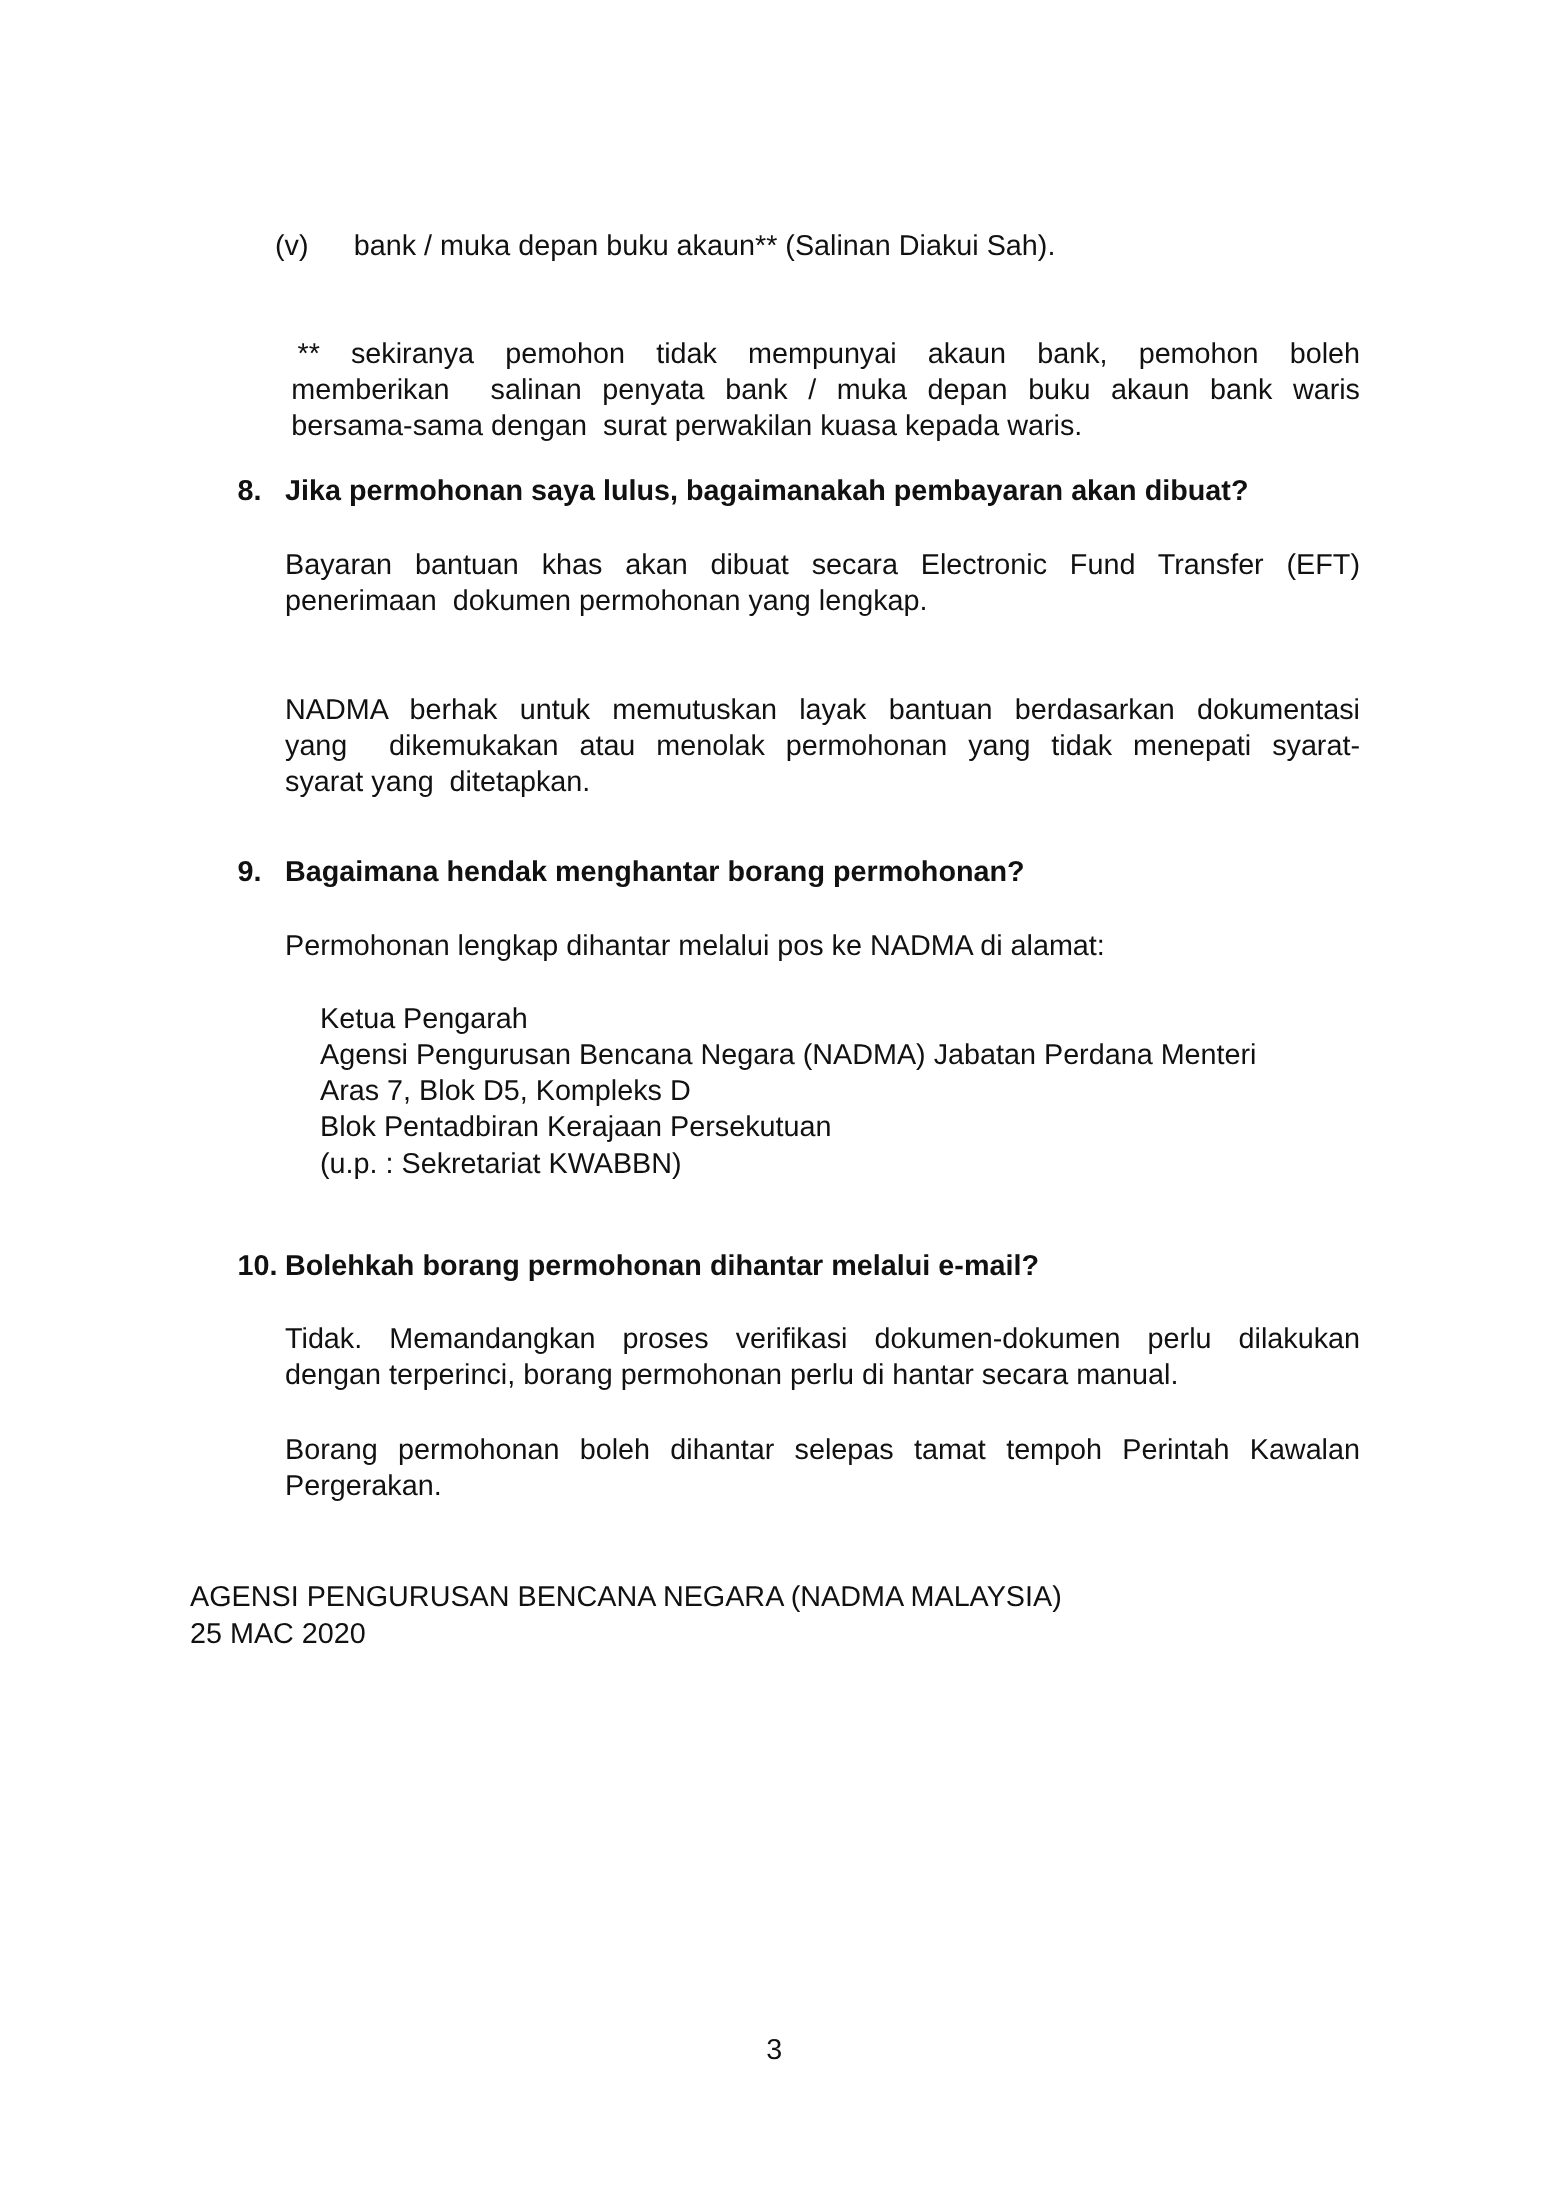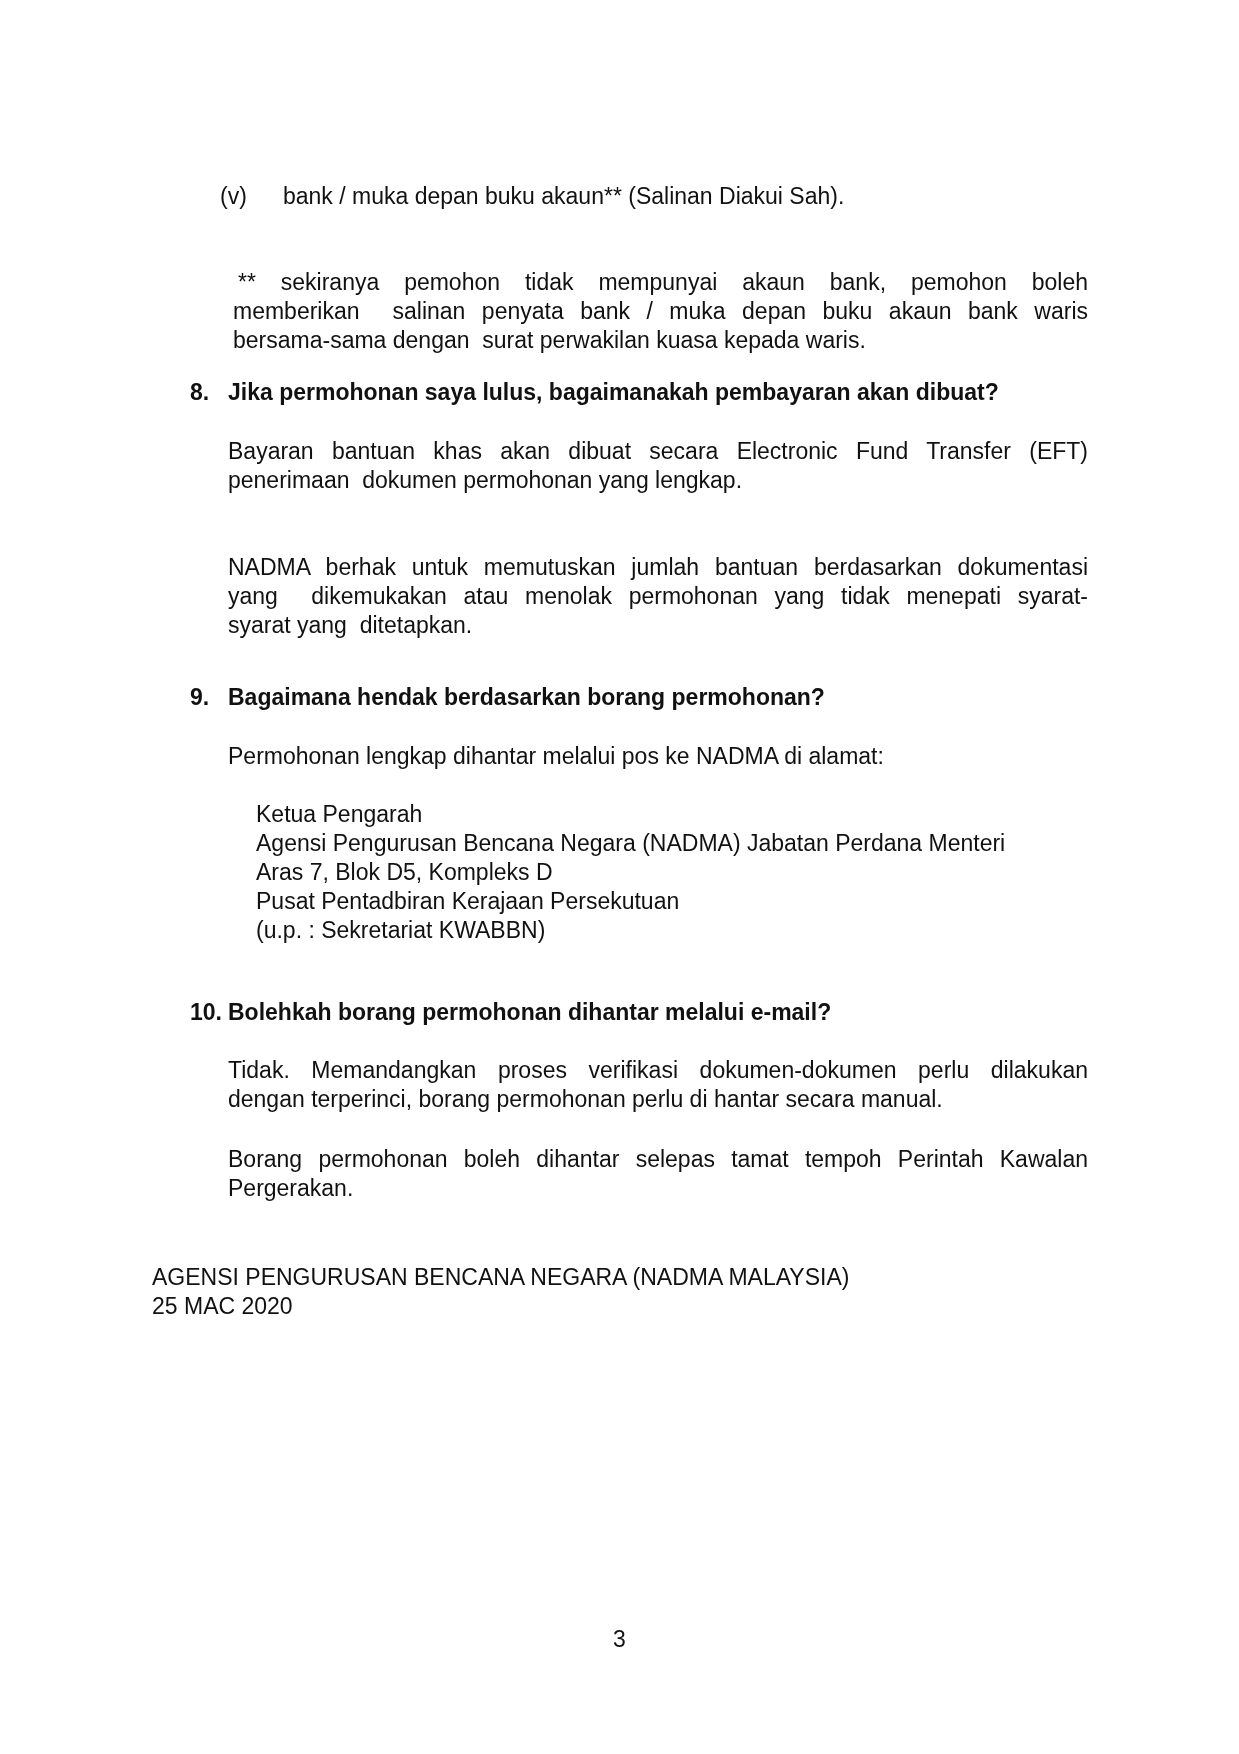--- a/index.html
+++ b/index.html
@@ -84,39 +84,39 @@
     <span class="qnum">8.</span>
     <span class="qtext">Jika permohonan saya lulus, bagaimanakah pembayaran akan dibuat?</span>
   </div>
 
   <div class="block" style="left:228px; top:437px; width:860px;">
     <div class="ln j">Bayaran bantuan khas akan dibuat secara Electronic Fund Transfer (EFT)</div>
     <div class="ln">penerimaan  dokumen permohonan yang lengkap.</div>
   </div>
 
   <div class="block" style="left:228px; top:553px; width:860px;">
-    <div class="ln j">NADMA berhak untuk memutuskan jumlah bantuan berdasarkan dokumentasi</div>
+    <div class="ln j">NADMA berhak untuk memutuskan layak bantuan berdasarkan dokumentasi</div>
     <div class="ln j">yang  dikemukakan atau menolak permohonan yang tidak menepati syarat-</div>
     <div class="ln">syarat yang  ditetapkan.</div>
   </div>
 
   <div class="block qrow" style="left:190px; top:683px; width:898px;">
     <span class="qnum">9.</span>
-    <span class="qtext">Bagaimana hendak berdasarkan borang permohonan?</span>
+    <span class="qtext">Bagaimana hendak menghantar borang permohonan?</span>
   </div>
 
   <div class="block" style="left:228px; top:742px; width:860px;">
     <div class="ln">Permohonan lengkap dihantar melalui pos ke NADMA di alamat:</div>
   </div>
 
   <div class="block" style="left:228px; top:800px; width:860px;margin-left:28px;">
     <div class="ln">Ketua Pengarah</div>
     <div class="ln">Agensi Pengurusan Bencana Negara (NADMA) Jabatan Perdana Menteri</div>
     <div class="ln">Aras 7, Blok D5, Kompleks D</div>
-    <div class="ln">Pusat Pentadbiran Kerajaan Persekutuan</div>
+    <div class="ln">Blok Pentadbiran Kerajaan Persekutuan</div>
     <div class="ln">(u.p. : Sekretariat KWABBN)</div>
   </div>
 
   <div class="block qrow" style="left:190px; top:998px; width:898px;">
     <span class="qnum">10.</span>
     <span class="qtext">Bolehkah borang permohonan dihantar melalui e-mail?</span>
   </div>
 
   <div class="block" style="left:228px; top:1056px; width:860px;">
     <div class="ln j">Tidak. Memandangkan proses verifikasi dokumen-dokumen perlu dilakukan</div>

